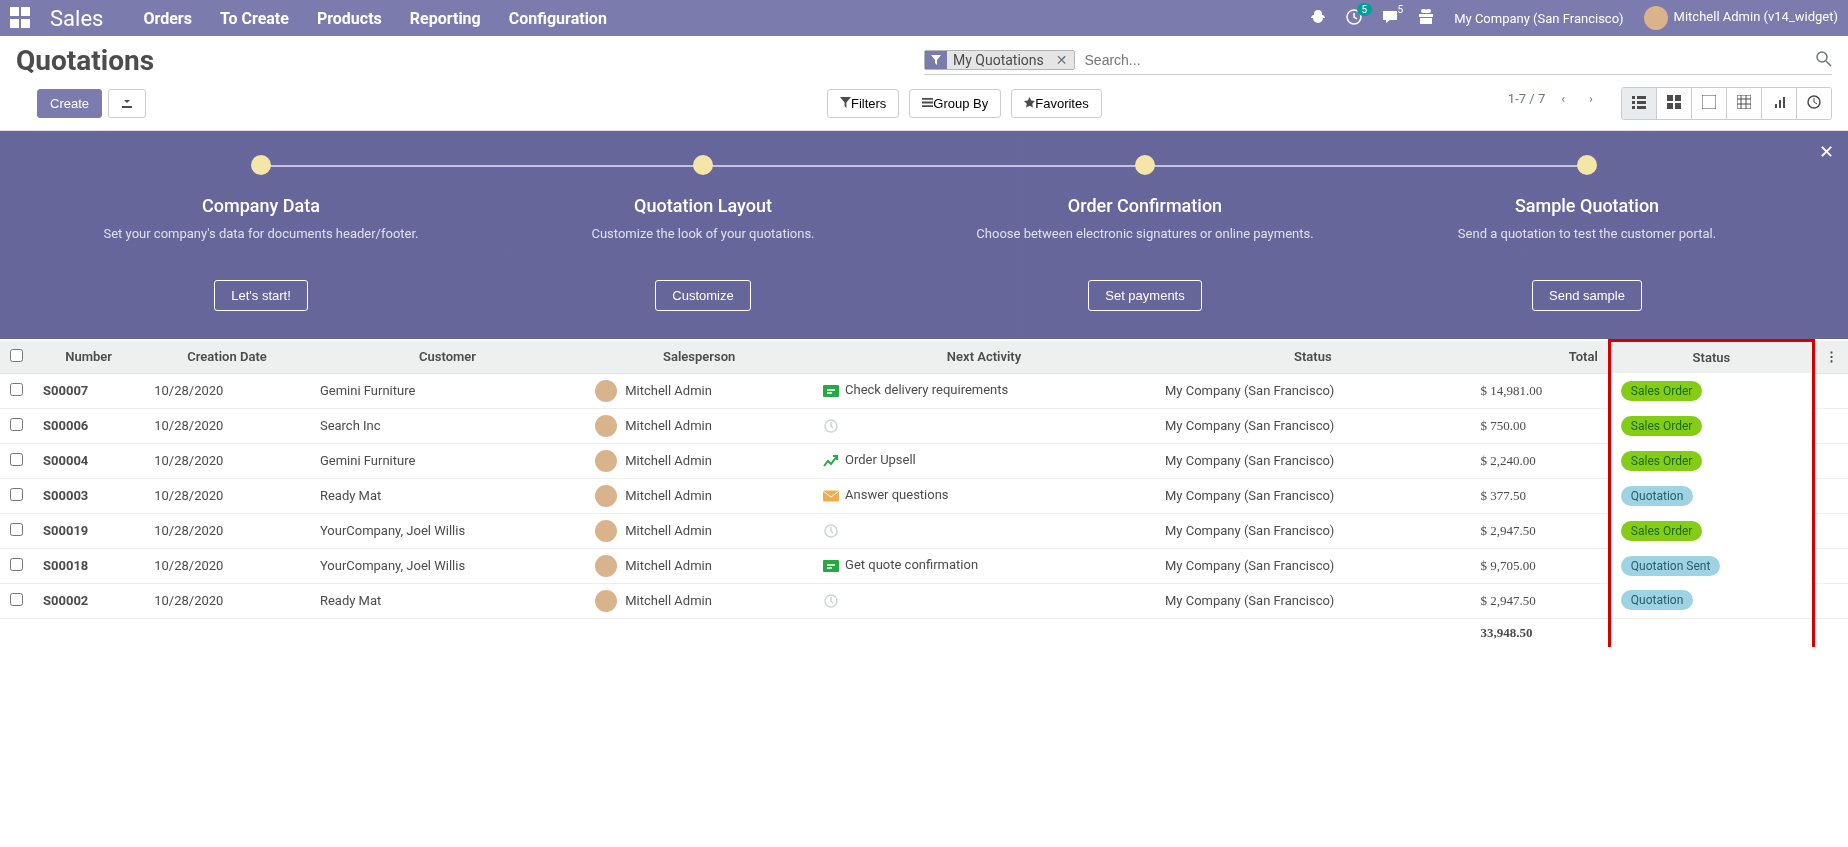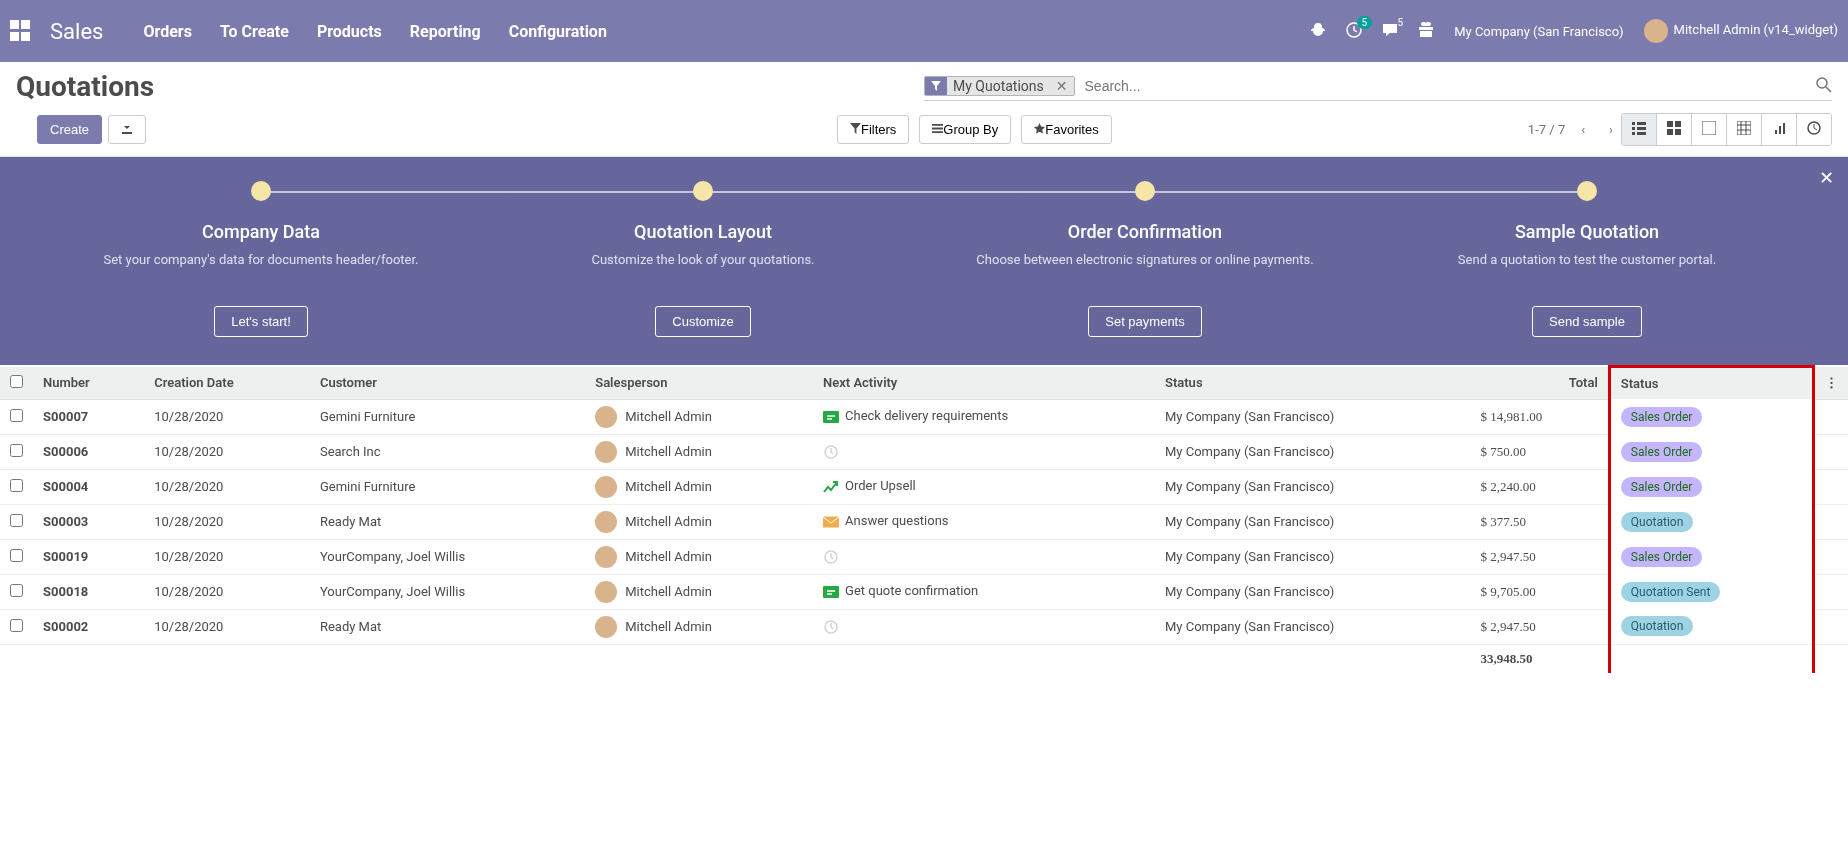--- a/index.html
+++ b/index.html
@@ -1,19 +1,19 @@
 <!DOCTYPE html>
 <html><head>
 <meta charset="utf-8">
 <style>
 * { margin: 0; padding: 0; box-sizing: border-box; }
 body { font-family: -apple-system, BlinkMacSystemFont, "Segoe UI", Roboto, sans-serif; font-size: 13px; color: #4c4c4c; background: #fff; }
 
 
-.topnav { background: #7c7bad; height: 62px; display: flex; align-items: center; padding: 0 10px; color: #fff; }
+.topnav { background: #7c7bad; height: 36px; display: flex; align-items: center; padding: 0 10px; color: #fff; }
 .topnav .apps-icon { width: 22px; height: 22px; display: flex; flex-wrap: wrap; gap: 2px; margin-right: 18px; cursor: pointer; }
 .topnav .apps-icon span { width: 9px; height: 9px; background: #fff; }
 .topnav .brand { font-size: 22px; font-weight: 400; margin-right: 40px; }
 .topnav .menu { display: flex; gap: 28px; }
 .topnav .menu a { color: #fff; text-decoration: none; font-size: 16px; cursor: pointer; font-weight: bold; }
 .topnav .spacer { flex: 1; }
 .topnav .right { display: flex; align-items: center; gap: 20px; }
 .topnav .icon-wrap { position: relative; cursor: pointer; }
 .topnav .badge { position: absolute; top: -6px; right: -10px; background: #00a09d; color: #fff; font-size: 10px; border-radius: 8px; padding: 1px 5px; }
 .topnav .avatar { width: 24px; height: 24px; border-radius: 50%; background: #d9b38c; display: inline-block; margin-right: 6px; vertical-align: middle; }
@@ -29,21 +29,21 @@
 .search-facet .ficon svg { fill: #fff; width: 10px; height: 10px; }
 .search-facet .flabel { padding: 0 6px; color: #4c4c4c; }
 .search-facet .fclose { padding: 0 6px; cursor: pointer; color: #6c757d; }
 .cp-search input { flex: 1; border: none; outline: none; font-size: 14px; padding: 4px; }
 .search-icon { color: #6c757d; cursor: pointer; }
 
 .cp-row2 { display: flex; align-items: center; padding: 10px 0; }
 .cp-left { display: flex; gap: 6px; }
 .btn { border: 1px solid #ccc; background: #fff; padding: 6px 12px; font-size: 13px; cursor: pointer; border-radius: 3px; }
 .btn-primary { background: #7c7bad; border-color: #7c7bad; color: #fff; margin-left: 21px; }
-.cp-right { margin-left: auto; display: flex; align-items: center; }
+.cp-right { margin-left: auto; display: flex; align-items: flex-start; gap: 20px; }
 .pager { color: #6c757d; display: flex; align-items: center; gap: 8px; }
 .pager-arrow { padding: 4px 8px; cursor: pointer; color: #6c757d; }
 .views { display: flex; border: 1px solid #ccc; border-radius: 3px; overflow: hidden; }
 .views button { border: none; background: #fff; padding: 7px 10px; cursor: pointer; border-left: 1px solid #ccc; }
 .views button:first-child { border-left: none; }
 .views button.active { background: #e9ecef; }
 .views svg { width: 14px; height: 14px; fill: #4c4c4c; }
 
 
 .banner { background: linear-gradient(rgba(105,104,158,0.88), rgba(105,104,158,0.88)), #5a5a8c; padding: 24px 40px 28px; color: #fff; position: relative; }
@@ -51,31 +51,31 @@
 .banner-steps { display: flex; justify-content: space-around; position: relative; }
 .banner-line { position: absolute; top: 10px; height: 2px; background: #c7c4e0; }
 .step { text-align: center; flex: 1; position: relative; }
 .step-dot { width: 20px; height: 20px; background: #f5e6a7; border-radius: 50%; margin: 0 auto 20px; }
 .step-title { font-size: 18px; font-weight: 500; margin-bottom: 8px; }
 .step-desc { font-size: 13px; color: #e0dff0; line-height: 1.5; margin-bottom: 16px; min-height: 40px; }
 .step-btn { border: 1px solid #fff; background: transparent; color: #fff; padding: 7px 16px; cursor: pointer; border-radius: 3px; font-size: 13px; }
 
 
 .tbl { width: 100%; border-collapse: collapse; }
-.tbl th { text-align: left; padding: 8px 10px; border-bottom: 1px solid #dee2e6; font-weight: 600; font-size: 13px; background: #eeefef; color: #4c4c4c; }
+.tbl th { text-align: center; padding: 8px 10px; border-bottom: 1px solid #dee2e6; font-weight: 600; font-size: 13px; background: #eeefef; color: #4c4c4c; }
 .tbl th.num { text-align: right; }
 .tbl td { padding: 6px 10px; border-bottom: 1px solid #eee; font-size: 13px; vertical-align: middle; }
 .tbl td.bold { font-weight: 700; }
 .tbl td.num { text-align: left; font-family: Liberation Serif, serif; }
 .tbl .chk { width: 30px; text-align: center; }
 .tbl .salesperson-cell { display: flex; align-items: center; gap: 8px; }
 .tbl .mini-avatar { width: 22px; height: 22px; border-radius: 50%; background: #d9b38c; }
 .activity-cell svg { width: 16px; height: 16px; vertical-align: middle; margin-right: 6px; }
 .status-pill { display: inline-block; padding: 3px 10px; border-radius: 12px; font-size: 12px; }
-.status-pill.sales-order { background: #c4b5fd; color: #1a6b1a; }
+.status-pill.sales-order { background: #84cc16; color: #1a6b1a; }
 .status-pill.quotation, .status-pill.quotation-sent { background: #9ed3e3; color: #2a5d6b; }
 .status-hl { border: 3px solid #d40000; }
 .tbl tfoot td { font-weight: 700; border-bottom: none; }
 .opt-col { width: 24px; text-align: center; color: #6c757d; cursor: pointer; }
 </style>
 </head>
 <body>
 
 <div class="topnav">
   <div class="apps-icon">

